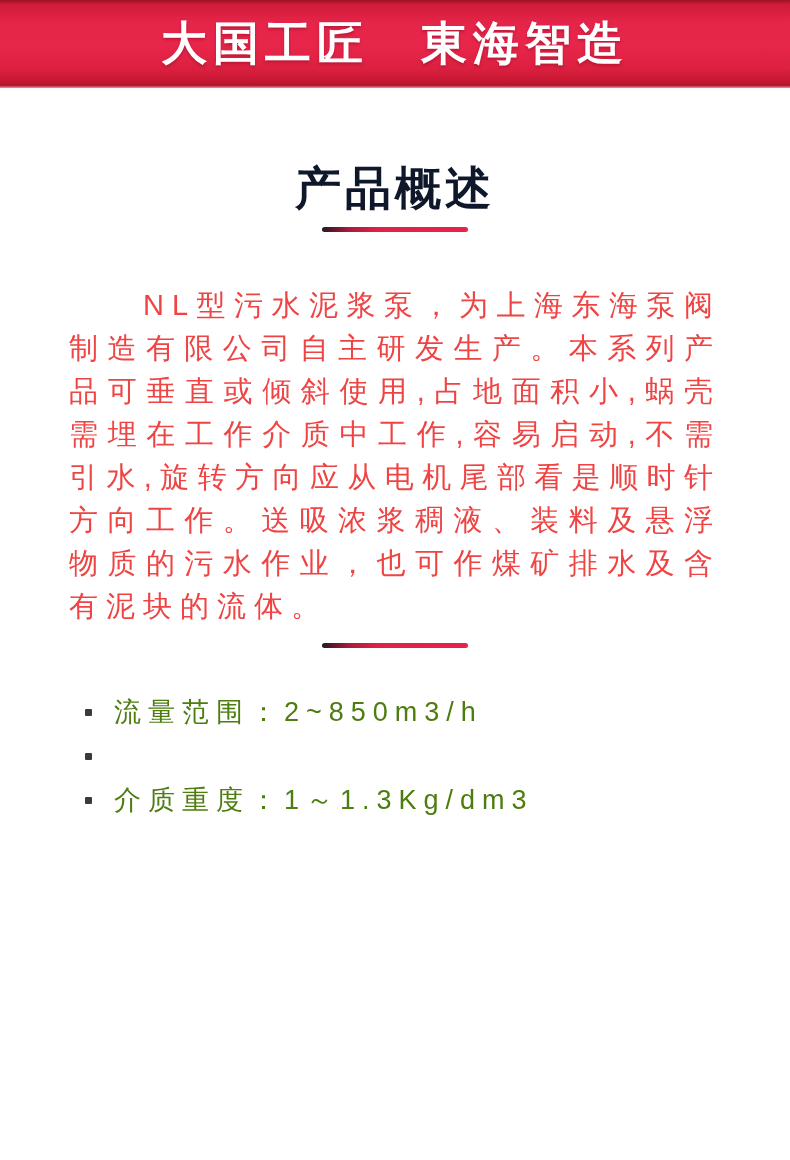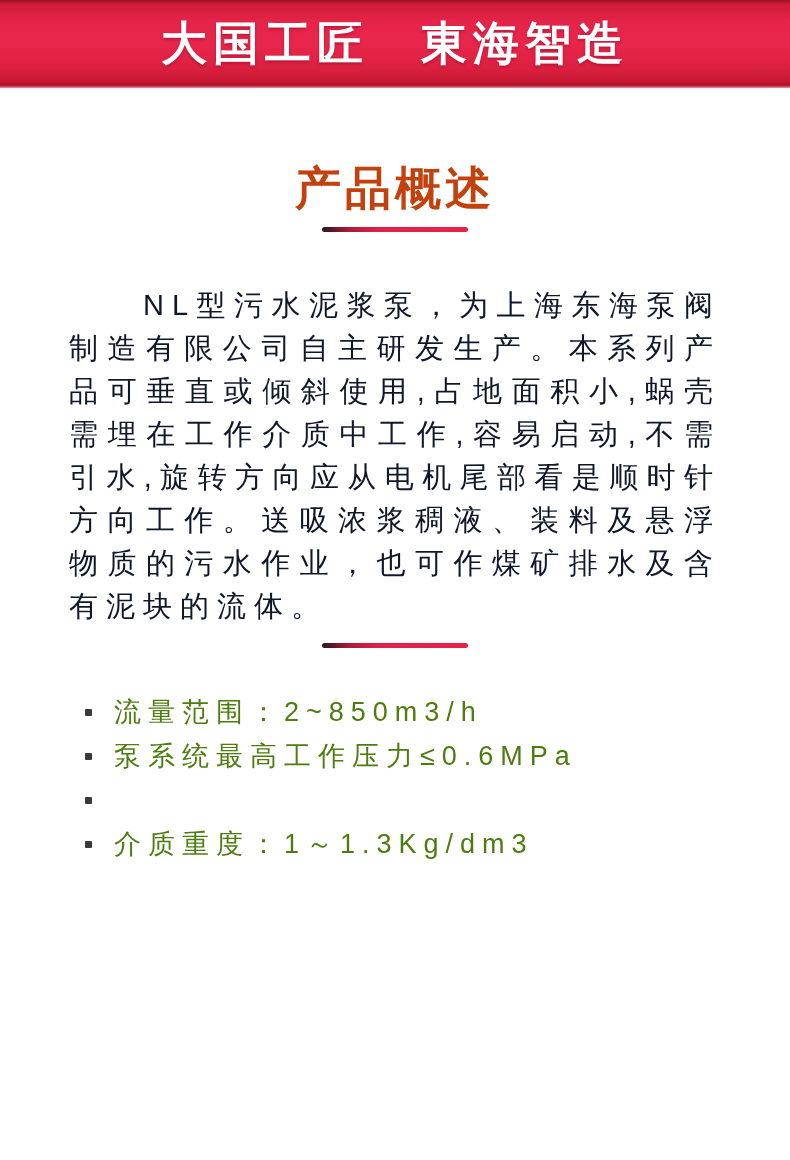--- a/index.html
+++ b/index.html
@@ -37,21 +37,21 @@
     text-shadow: 0 2px 3px rgba(110, 5, 25, 0.35);
     white-space: pre;
   }
 
   
   .section-heading {
     text-align: center;
     font-size: 46px;
     line-height: 48px;
     font-weight: bold;
-    color: #c2410c;
+    color: #0f172a;
     letter-spacing: 4px;
   }
   .overview-heading   { margin-top: 74px; }
   .conditions-heading { margin-top: 102px; }
   .heading-underline {
     width: 146px;
     height: 5px;
     margin: 15px auto 0;
     border-radius: 3px;
     background: linear-gradient(90deg,
@@ -60,21 +60,21 @@
 
   
   .paragraph {
     width: 652px;
     margin: 52px auto 0;
     font-size: 29px;
     line-height: 43px;
     letter-spacing: 8px;
     text-align: justify;
     text-indent: 74px;
-    color: #0f172a;
+    color: #ef4444;
   }
 
   
   .spec-list {
     width: 660px;
     margin: 42px auto 0;
     list-style: none;
   }
   .spec-item {
     display: flex;
@@ -114,24 +114,20 @@
   <section>
     <div class="heading-underline"></div>
     <ul class="spec-list">
 
         <li class="spec-item">
           <span class="bullet"></span>
           <span class="spec-text">流量范围：2~850m3/h</span>
         </li>
 
 
-        <li class="spec-item">
-          <span class="bullet"></span>
-          <span class="spec-text">泵系统最高工作压力≤0.6MPa</span>
-        </li>
 
         <li class="spec-item">
           <span class="bullet"></span>
         </li>
 
         <li class="spec-item">
           <span class="bullet"></span>
           <span class="spec-text">介质重度：1～1.3Kg/dm3</span>
         </li>
 

